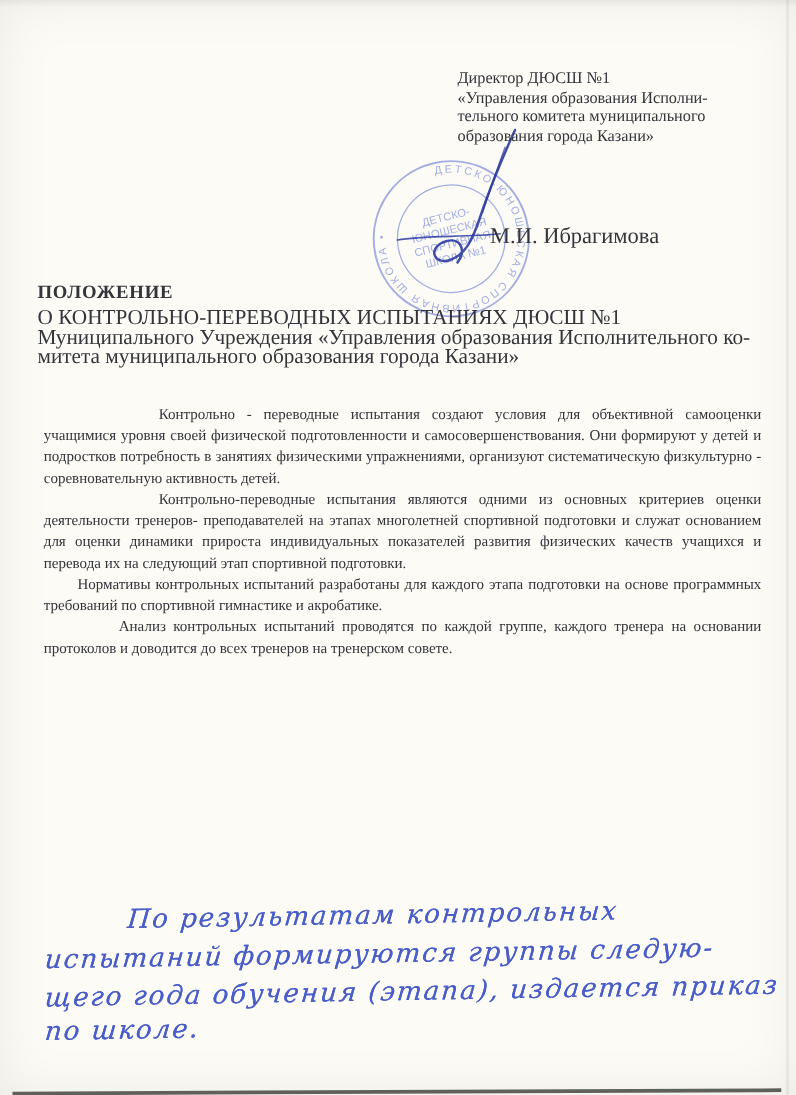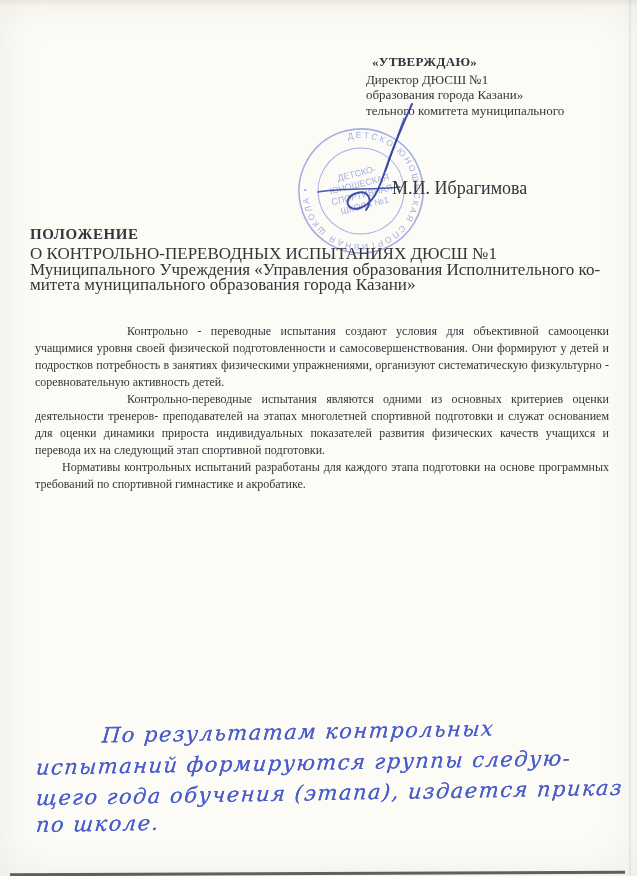--- a/index.html
+++ b/index.html
@@ -109,39 +109,40 @@
     <text x="75" y="93" text-anchor="middle" font-size="9" fill="#5b6fd4" font-family="Liberation Sans, sans-serif">ШКОЛА №1</text>
   </svg>
 
   <svg class="signature" viewBox="0 0 120 120" aria-hidden="true">
     <path d="M 96,4 C 86,26 76,50 68,74 C 62,92 56,104 44,108 C 32,112 26,100 38,94 C 52,88 58,100 50,110" fill="none" stroke="#2c3ba2" stroke-width="2" stroke-linecap="round" opacity="0.9"></path>
     <path d="M 88,18 C 80,40 74,58 70,70" fill="none" stroke="#2c3ba2" stroke-width="1.2" stroke-linecap="round" opacity="0.7"></path>
     <path d="M 2,92 C 22,88 56,90 84,87" fill="none" stroke="#2c3ba2" stroke-width="1.4" stroke-linecap="round" opacity="0.85"></path>
   </svg>
 
   <div class="approval">
-    <div class="appr-title">«УТВЕРЖДАЮ»</div>
     <div>Директор  ДЮСШ №1</div>
+    <div>«Управления образования Исполни-</div>
+    <div>тельного комитета муниципального</div>
     <div>образования города Казани»</div>
-    <div>тельного комитета муниципального</div>
   </div>
 
   <div class="signer">М.И. Ибрагимова</div>
 
   <div class="heading">
     <div class="h-main">ПОЛОЖЕНИЕ</div>
     <div class="h-sub first">О КОНТРОЛЬНО-ПЕРЕВОДНЫХ ИСПЫТАНИЯХ ДЮСШ №1</div>
     <div class="h-sub b">Муниципального Учреждения «Управления образования Исполнительного ко-</div>
     <div class="h-sub b">митета муниципального образования города Казани»</div>
   </div>
 
   <div class="bodytext">
     <p class="p1">Контрольно - переводные  испытания  создают условия для объективной самооценки учащимися  уровня своей физической подготовленности  и самосовершенствования. Они формируют  у  детей  и  подростков потребность в занятиях  физическими  упражнениями, организуют систематическую физкультурно - соревновательную активность детей.</p>
     <p class="p2">Контрольно-переводные испытания являются  одними из основных критериев оценки деятельности  тренеров- преподавателей  на этапах многолетней спортивной подготовки и служат основанием для оценки динамики  прироста  индивидуальных показателей развития физических качеств учащихся и перевода  их на следующий этап  спортивной подготовки.</p>
     <p class="p4">Нормативы  контрольных испытаний разработаны  для  каждого  этапа подготовки на основе программных требований по спортивной гимнастике и акробатике.</p>
+    <p class="p6">Анализ контрольных испытаний проводятся по каждой группе, каждого тренера на  основании протоколов и доводится до всех тренеров на тренерском совете.</p>
   </div>
 
   <div class="hw hw1">По результатам контрольных</div>
   <div class="hw hw2">испытаний формируются группы следую-</div>
   <div class="hw hw3">щего года обучения (этапа), издается приказ</div>
   <div class="hw hw4">по школе.</div>
 
   <div class="scan-top"></div>
   <div class="scan-right"></div>
   <div class="scan-bottom"></div>

